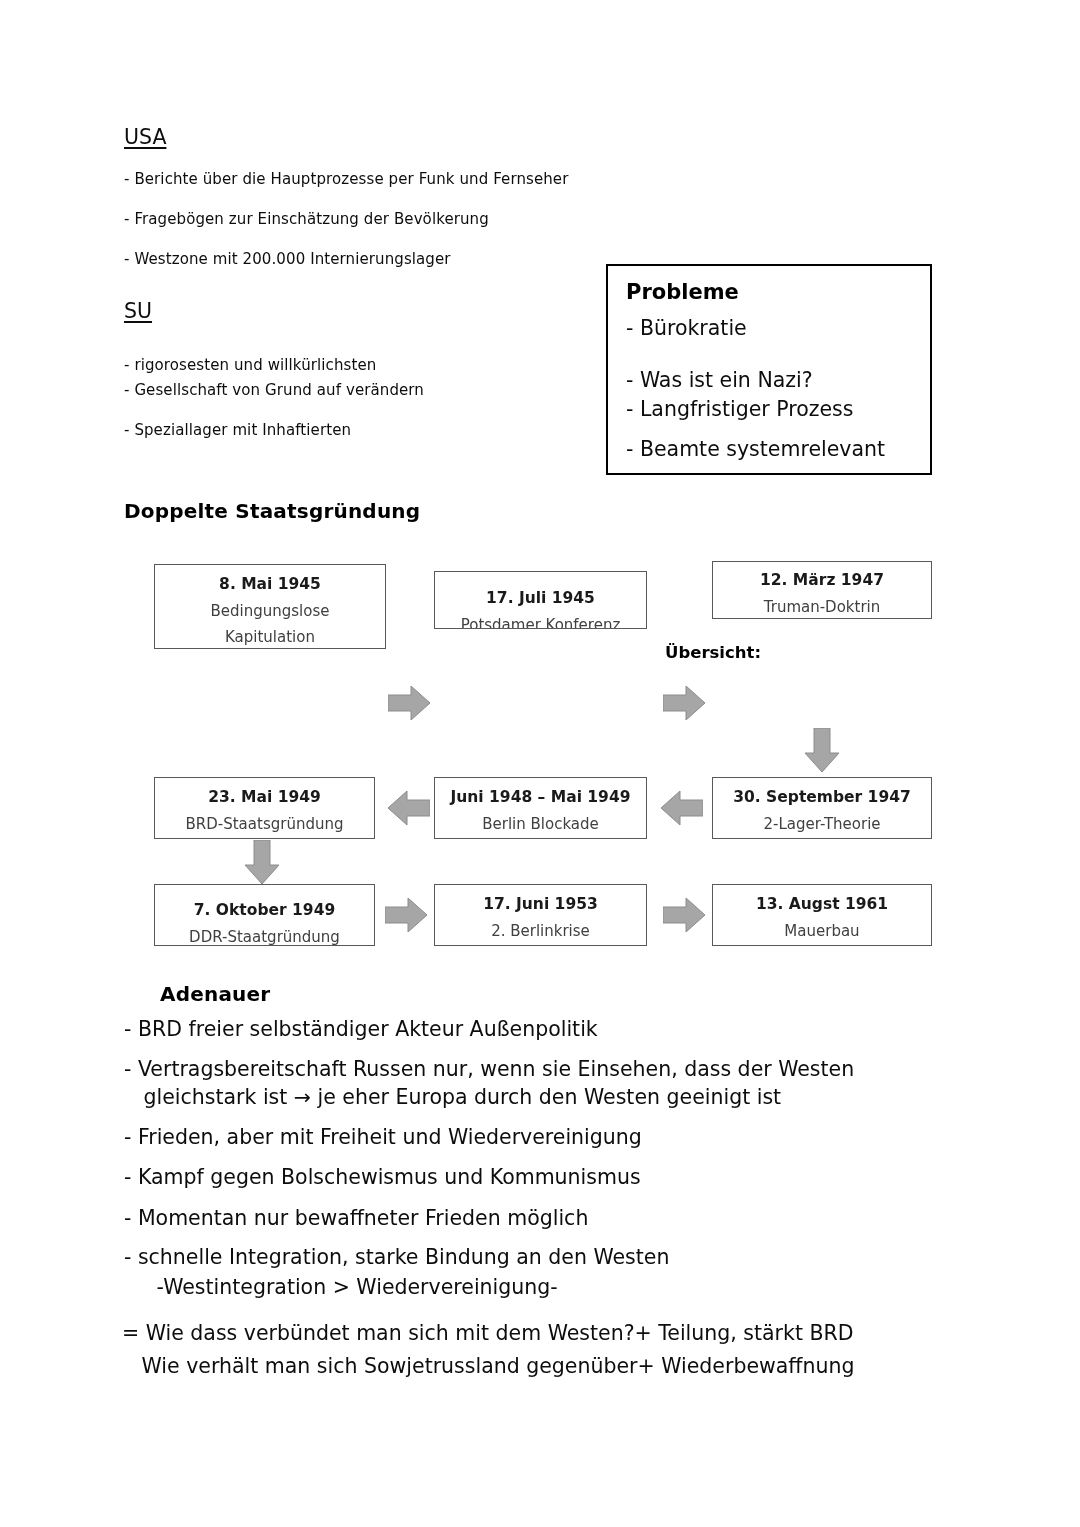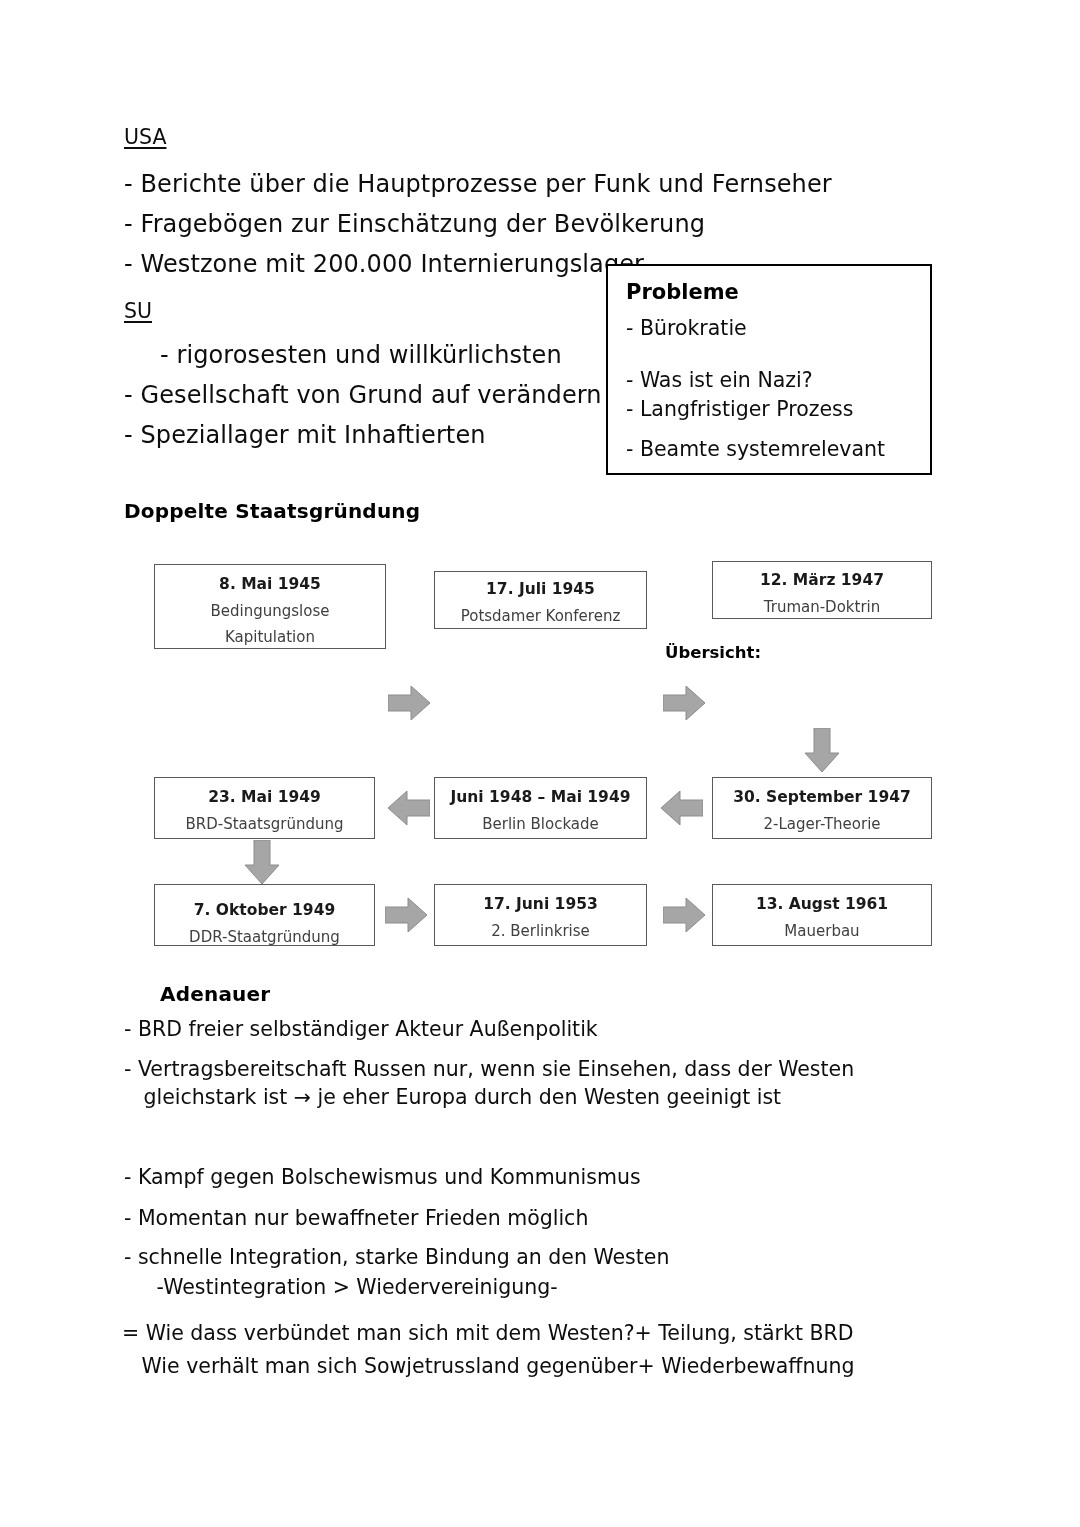--- a/index.html
+++ b/index.html
@@ -22,21 +22,21 @@
   }
 
   
   .txt {
     position: absolute;
     white-space: pre;
     line-height: 1.0;
   }
 
   .notes-line {
-    font-size: 24px;
+    font-size: 15px;
     letter-spacing: 0.1px;
     color: #0d0d0d;
   }
 
   .section-head {
     font-size: 20.5px;
     text-decoration: underline;
     text-underline-offset: 3px;
     color: #0d0d0d;
   }
@@ -133,41 +133,41 @@
 <div class="page">
 
   <div class="txt section-head" style="left:124px; top:127px;">USA</div>
 
   <div class="txt notes-line" style="left:124px; top:172px;">- Berichte über die Hauptprozesse per Funk und Fernseher</div>
   <div class="txt notes-line" style="left:124px; top:212px;">- Fragebögen zur Einschätzung der Bevölkerung</div>
   <div class="txt notes-line" style="left:124px; top:252px;">- Westzone mit 200.000 Internierungslager</div>
 
   <div class="txt section-head" style="left:124px; top:301px;">SU</div>
 
-  <div class="txt notes-line" style="left:124px; top:343px;margin-left:36px;">- rigorosesten und willkürlichsten</div>
+  <div class="txt notes-line" style="left:124px; top:358px;">- rigorosesten und willkürlichsten</div>
   <div class="txt notes-line" style="left:124px; top:383px;">- Gesellschaft von Grund auf verändern</div>
   <div class="txt notes-line" style="left:124px; top:423px;">- Speziallager mit Inhaftierten</div>
 
   <div class="probleme-box">
     <div class="probleme-title">Probleme</div>
     <div class="probleme-item" style="top:50px;">- Bürokratie</div>
     <div class="probleme-item" style="top:102px;">- Was ist ein Nazi?</div>
     <div class="probleme-item" style="top:131px;">- Langfristiger Prozess</div>
     <div class="probleme-item" style="top:171px;">- Beamte systemrelevant</div>
   </div>
 
   <div class="txt bold-head" style="left:124px; top:501px;">Doppelte Staatsgründung</div>
 
   <div class="fbox" style="left:154px; top:564px; width:232px; height:85px; padding-top:10px;">
     <span class="l1">8. Mai 1945</span>
     <span class="l2" style="margin-top:9px;">Bedingungslose</span>
     <span class="l3" style="margin-top:8px;">Kapitulation</span>
   </div>
 
-  <div class="fbox" style="left:434px; top:571px; width:213px; height:58px; padding-top:8px;">
+  <div class="fbox" style="left:434px; top:571px; width:213px; height:58px; padding-top:17px;">
     <span class="l1">17. Juli 1945</span>
     <span class="l2" style="margin-top:9px;">Potsdamer Konferenz</span>
   </div>
 
   <div class="fbox" style="left:712px; top:561px; width:220px; height:58px; padding-top:9px;">
     <span class="l1">12. März 1947</span>
     <span class="l2" style="margin-top:9px;">Truman-Doktrin</span>
   </div>
 
   <div class="uebersicht">Übersicht:</div>
@@ -248,20 +248,21 @@
     <svg width="42" height="34" viewBox="0 0 42 34">
       <polygon points="0,9 23,9 23,0 42,17 23,34 23,25 0,25" fill="#a6a6a6" stroke="#8c8c8c" stroke-width="1"></polygon>
     </svg>
   </div>
 
   <div class="txt bold-head" style="left:124px; top:984px;margin-left:36px;">Adenauer</div>
 
   <div class="ad-line" style="left:124px; top:1017px;">- BRD freier selbständiger Akteur Außenpolitik</div>
   <div class="ad-line" style="left:124px; top:1057px;">- Vertragsbereitschaft Russen nur, wenn sie Einsehen, dass der Westen</div>
   <div class="ad-line" style="left:124px; top:1085px;">   gleichstark ist → je eher Europa durch den Westen geeinigt ist</div>
+  <div class="ad-line" style="left:124px; top:1125px;">- Frieden, aber mit Freiheit und Wiedervereinigung</div>
   <div class="ad-line" style="left:124px; top:1165px;">- Kampf gegen Bolschewismus und Kommunismus</div>
   <div class="ad-line" style="left:124px; top:1206px;">- Momentan nur bewaffneter Frieden möglich</div>
   <div class="ad-line" style="left:124px; top:1245px;">- schnelle Integration, starke Bindung an den Westen</div>
   <div class="ad-line" style="left:124px; top:1275px;">     -Westintegration &gt; Wiedervereinigung-</div>
 
   <div class="ad-line" style="left:122px; top:1321px;">= Wie dass verbündet man sich mit dem Westen?+ Teilung, stärkt BRD</div>
   <div class="ad-line" style="left:122px; top:1354px;">   Wie verhält man sich Sowjetrussland gegenüber+ Wiederbewaffnung</div>
 
 </div>
 

